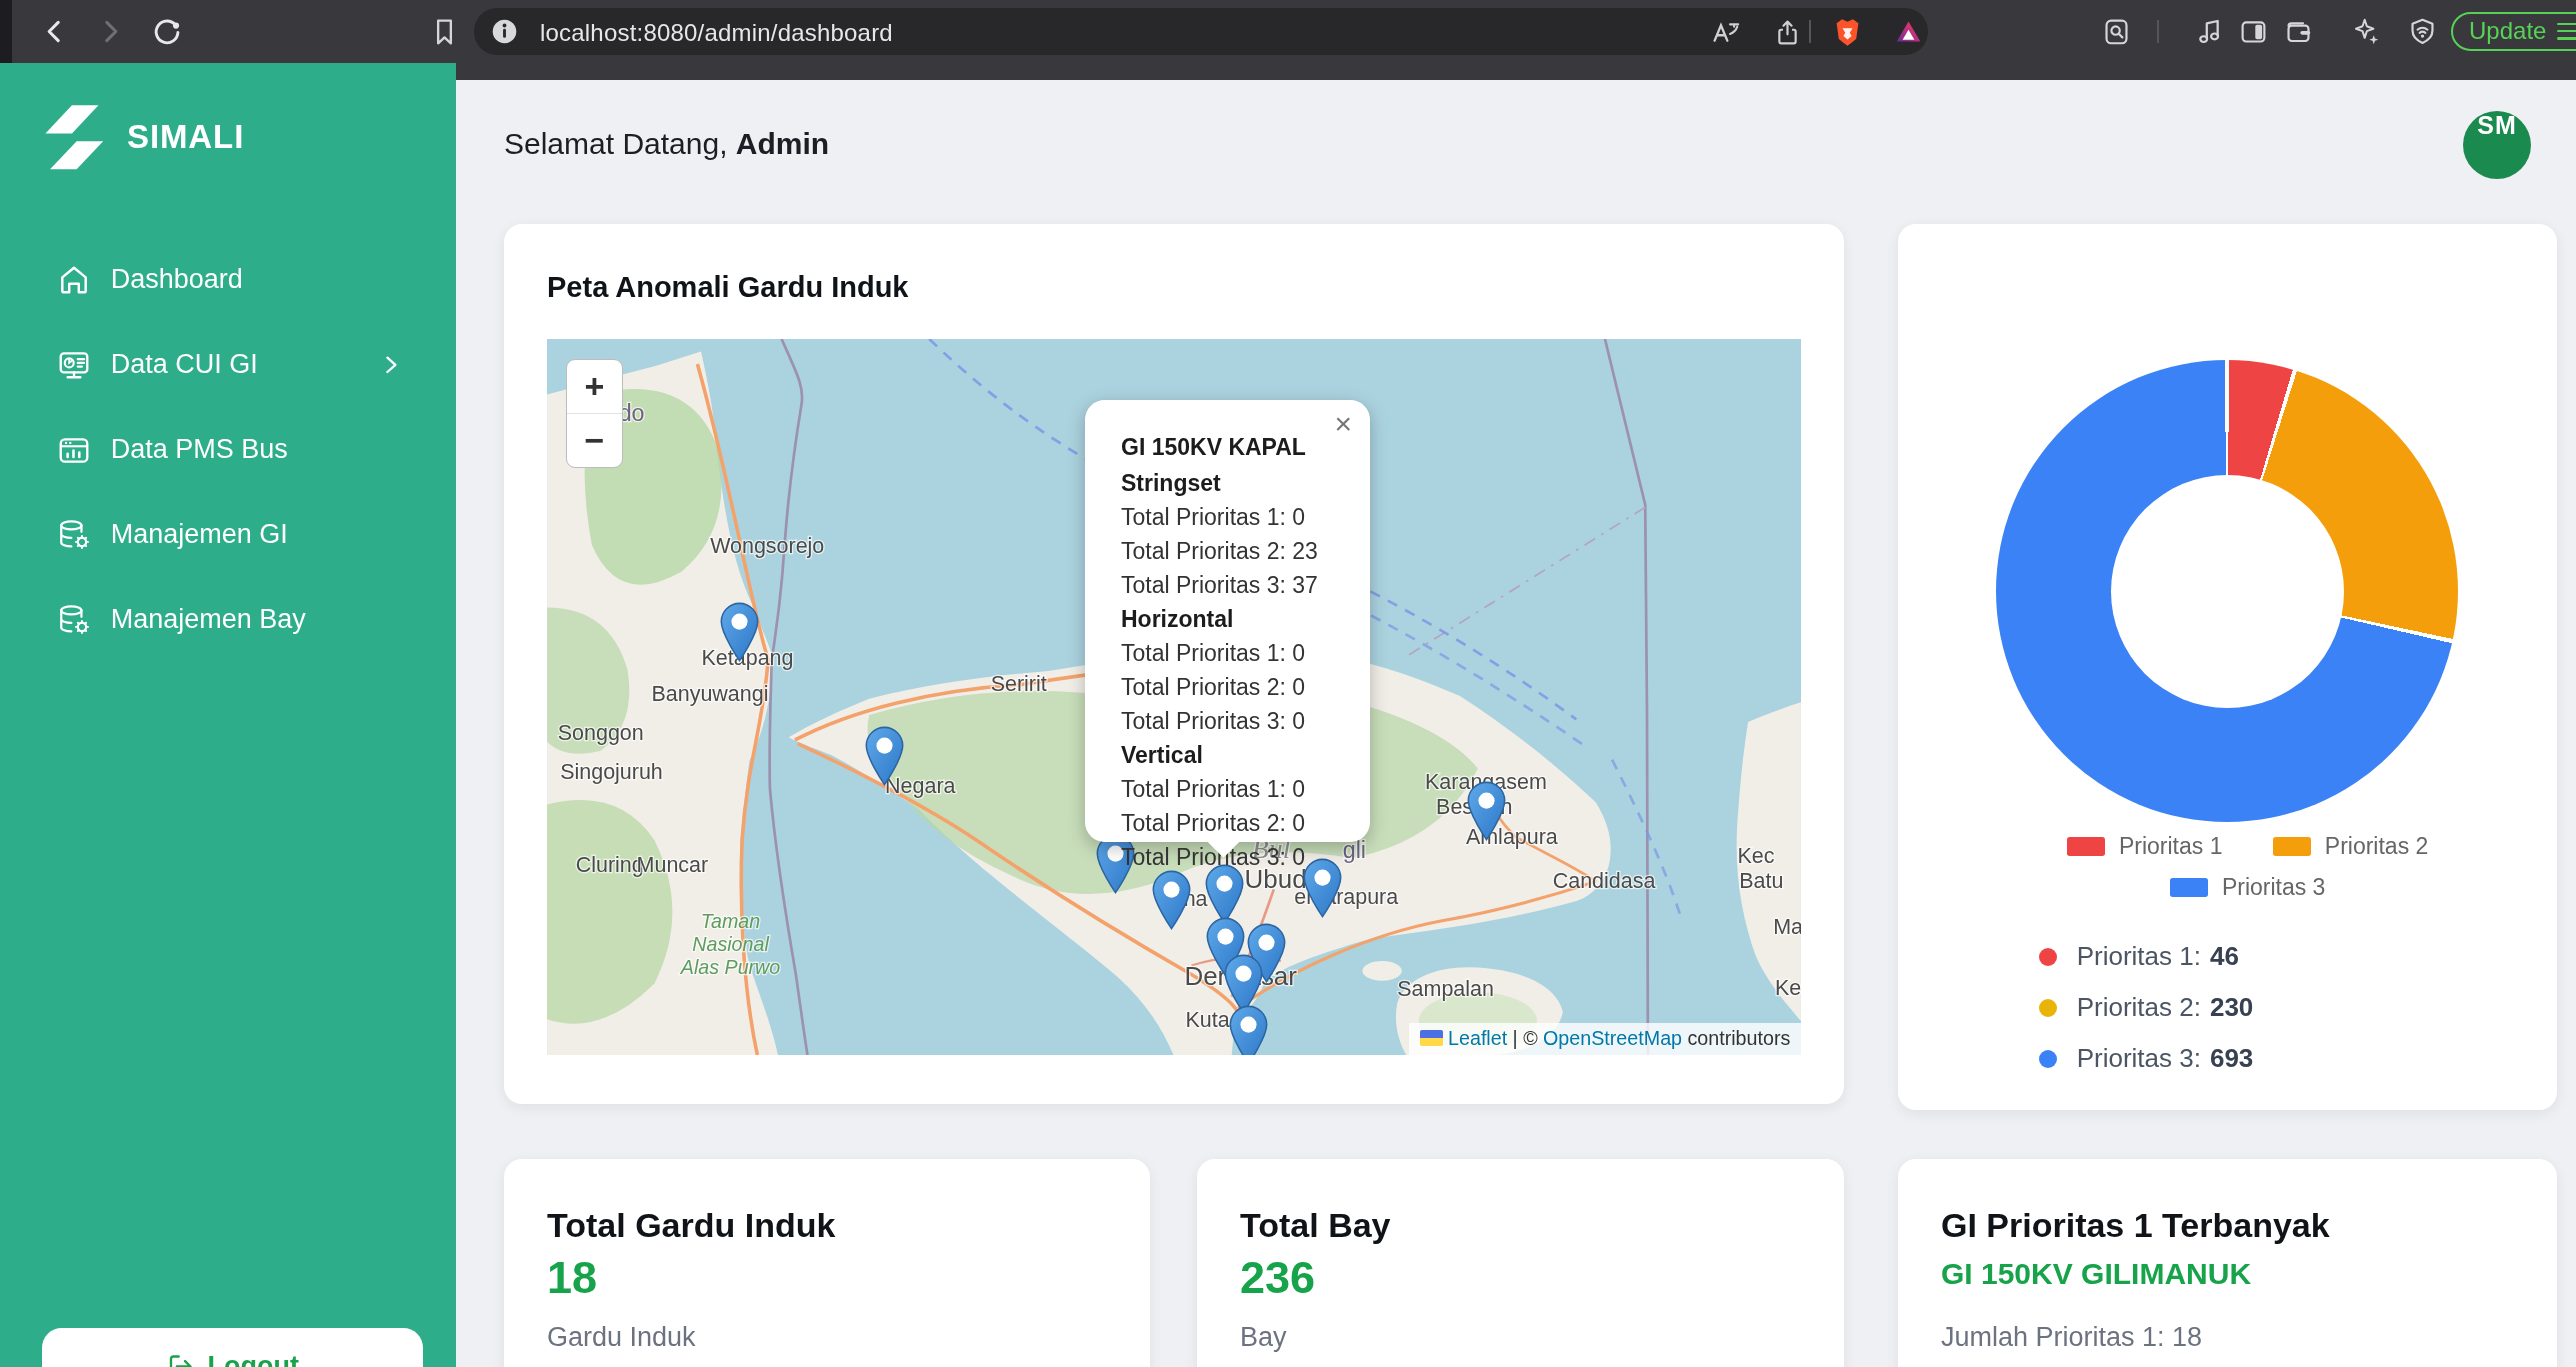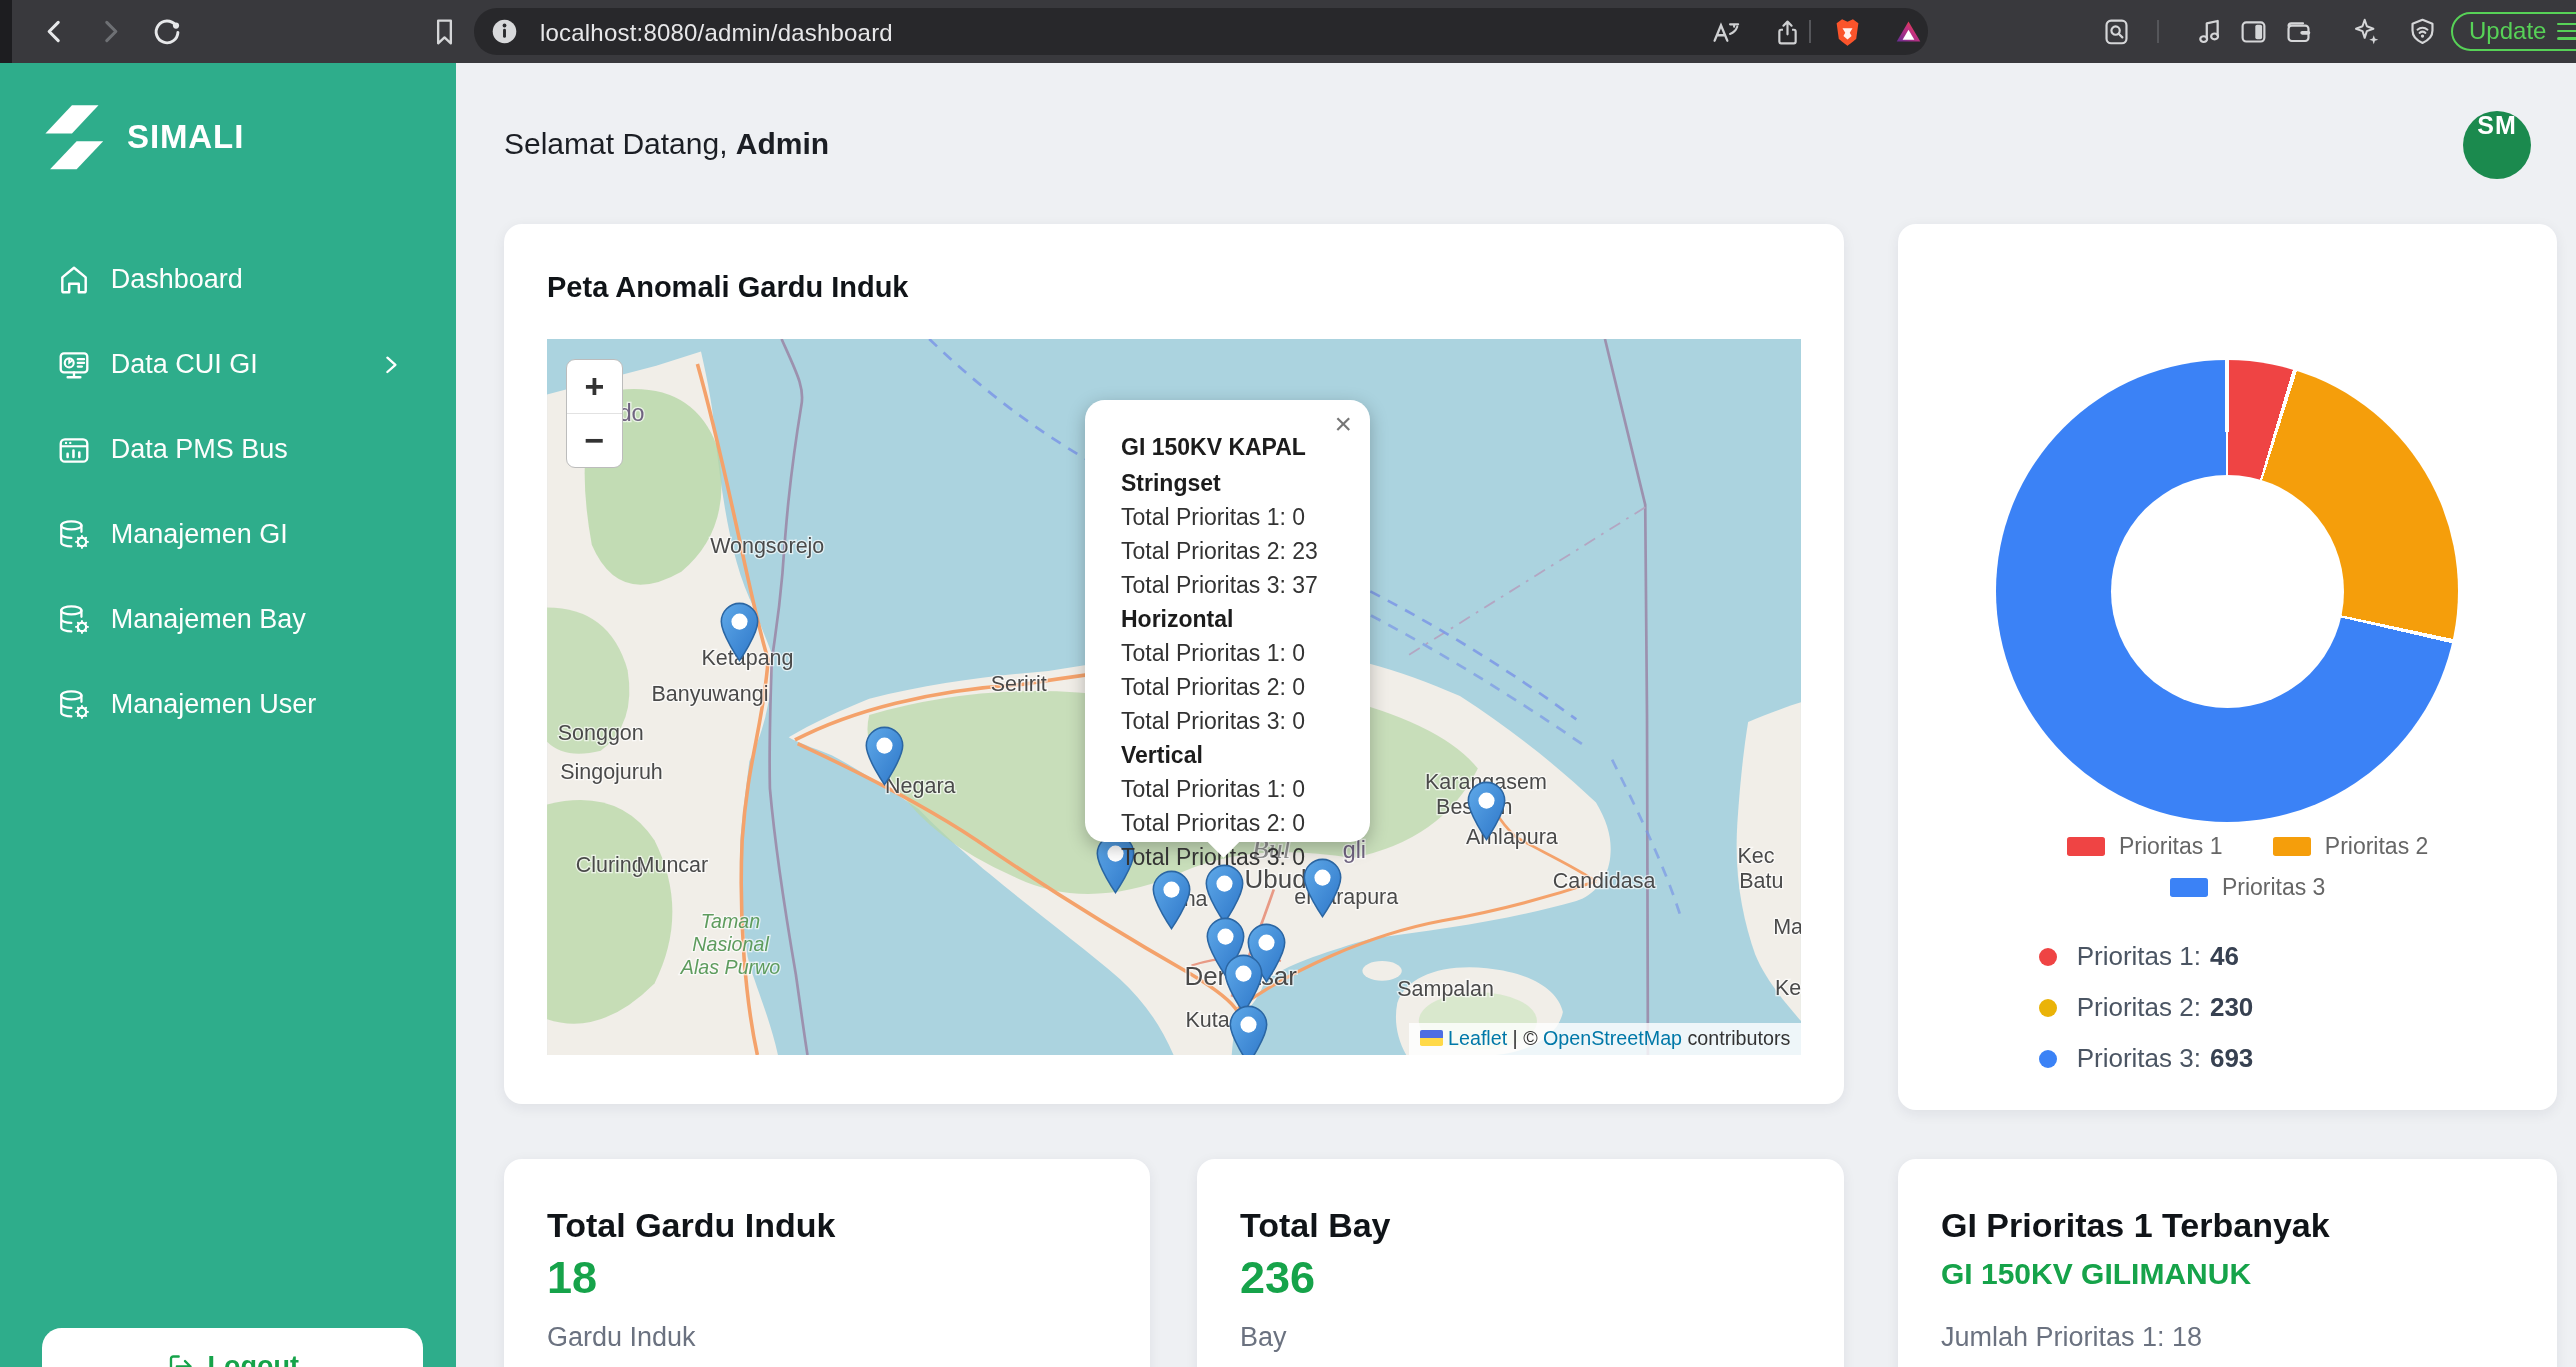--- a/index.html
+++ b/index.html
@@ -1,19 +1,19 @@
 <!DOCTYPE html>
 <html style="font-size:14.3px"><head>
 <meta charset="utf-8">
 <style>
   html,body{margin:0;padding:0;background:#111;}
   .screen{position:relative;width:2576px;height:1368px;background:#eef0f3;overflow:hidden;
           font-family:"Liberation Sans",sans-serif;}
   
-  .browser{position:absolute;left:0;top:0;width:2576px;height:63px;background:#39393d;}
+  .browser{position:absolute;left:0;top:0;width:2576px;height:80px;background:#39393d;}
   .win-edge{position:absolute;left:0;top:0;width:11.6px;height:63px;background:#1d1d20;}
   .bicon{position:absolute;top:17px;width:29px;height:29px;}
   .url-pill{position:absolute;left:474px;top:8px;width:1454px;height:47px;border-radius:23px;background:#28282b;}
   .url-text{position:absolute;left:66px;top:10.7px;font-size:24px;color:#e7e7e9;letter-spacing:0.2px;white-space:nowrap;}
   .pill-div{position:absolute;top:11.6px;width:1.8px;height:23px;background:#55565a;}
   .bar-div{position:absolute;top:19.7px;width:1.8px;height:23px;background:#55565a;}
   .update-btn{position:absolute;left:2451px;top:11.6px;width:152px;height:39px;border:2.7px solid #57d257;border-radius:21.5px;
     display:flex;align-items:center;gap:10.7px;padding-left:16px;box-sizing:border-box;color:#57d257;font-size:24px;}
   .hamb{display:inline-block;width:23px;}
   .hamb span{display:block;height:2.7px;background:#57d257;margin:4.5px 0;border-radius:1.8px;}
@@ -217,29 +217,20 @@
       <span class="nlabel">Manajemen GI</span>
     </div>
     <div class="nav-item" style="top:525px">
       <svg class="nicon" viewBox="0 0 32 32">
           <ellipse cx="13.5" cy="7" rx="9.5" ry="3.8" fill="none" stroke="#fff" stroke-width="2.1"></ellipse>
           <path d="M4 7 v16 c0 2.1 4.2 3.8 9.5 3.8 M4 15 c0 2.1 4.2 3.8 9.5 3.8 M23 7 v6" fill="none" stroke="#fff" stroke-width="2.1" stroke-linecap="round"></path>
           <circle cx="23.5" cy="22.5" r="4" fill="none" stroke="#fff" stroke-width="2"></circle>
           <path d="M23.5 16.8 v2 M23.5 26.2 v2 M17.8 22.5 h2 M27.2 22.5 h2 M19.6 18.6 l1.4 1.4 M26 25 l1.4 1.4 M27.4 18.6 L26 20 M21 25 l-1.4 1.4" stroke="#fff" stroke-width="1.8" stroke-linecap="round"></path>
         </svg>
       <span class="nlabel">Manajemen Bay</span>
-    </div>
-    <div class="nav-item" style="top:610px">
-      <svg class="nicon" viewBox="0 0 32 32">
-          <ellipse cx="13.5" cy="7" rx="9.5" ry="3.8" fill="none" stroke="#fff" stroke-width="2.1"></ellipse>
-          <path d="M4 7 v16 c0 2.1 4.2 3.8 9.5 3.8 M4 15 c0 2.1 4.2 3.8 9.5 3.8 M23 7 v6" fill="none" stroke="#fff" stroke-width="2.1" stroke-linecap="round"></path>
-          <circle cx="23.5" cy="22.5" r="4" fill="none" stroke="#fff" stroke-width="2"></circle>
-          <path d="M23.5 16.8 v2 M23.5 26.2 v2 M17.8 22.5 h2 M27.2 22.5 h2 M19.6 18.6 l1.4 1.4 M26 25 l1.4 1.4 M27.4 18.6 L26 20 M21 25 l-1.4 1.4" stroke="#fff" stroke-width="1.8" stroke-linecap="round"></path>
-        </svg>
-      <span class="nlabel">Manajemen User</span>
     </div>
 
     <div class="logout-btn">
       <svg width="29" height="29" viewBox="0 0 32 32">
           <path d="M14 5 H8 a2.5 2.5 0 0 0 -2.5 2.5 v17 A2.5 2.5 0 0 0 8 27 h6" fill="none" stroke="#16a34a" stroke-width="2.6" stroke-linecap="round"></path>
           <path d="M21 10 l6 6 -6 6 M27 16 H12" fill="none" stroke="#16a34a" stroke-width="2.6" stroke-linecap="round" stroke-linejoin="round"></path>
         </svg>
       <span>Logout</span>
     </div>
   </div>

